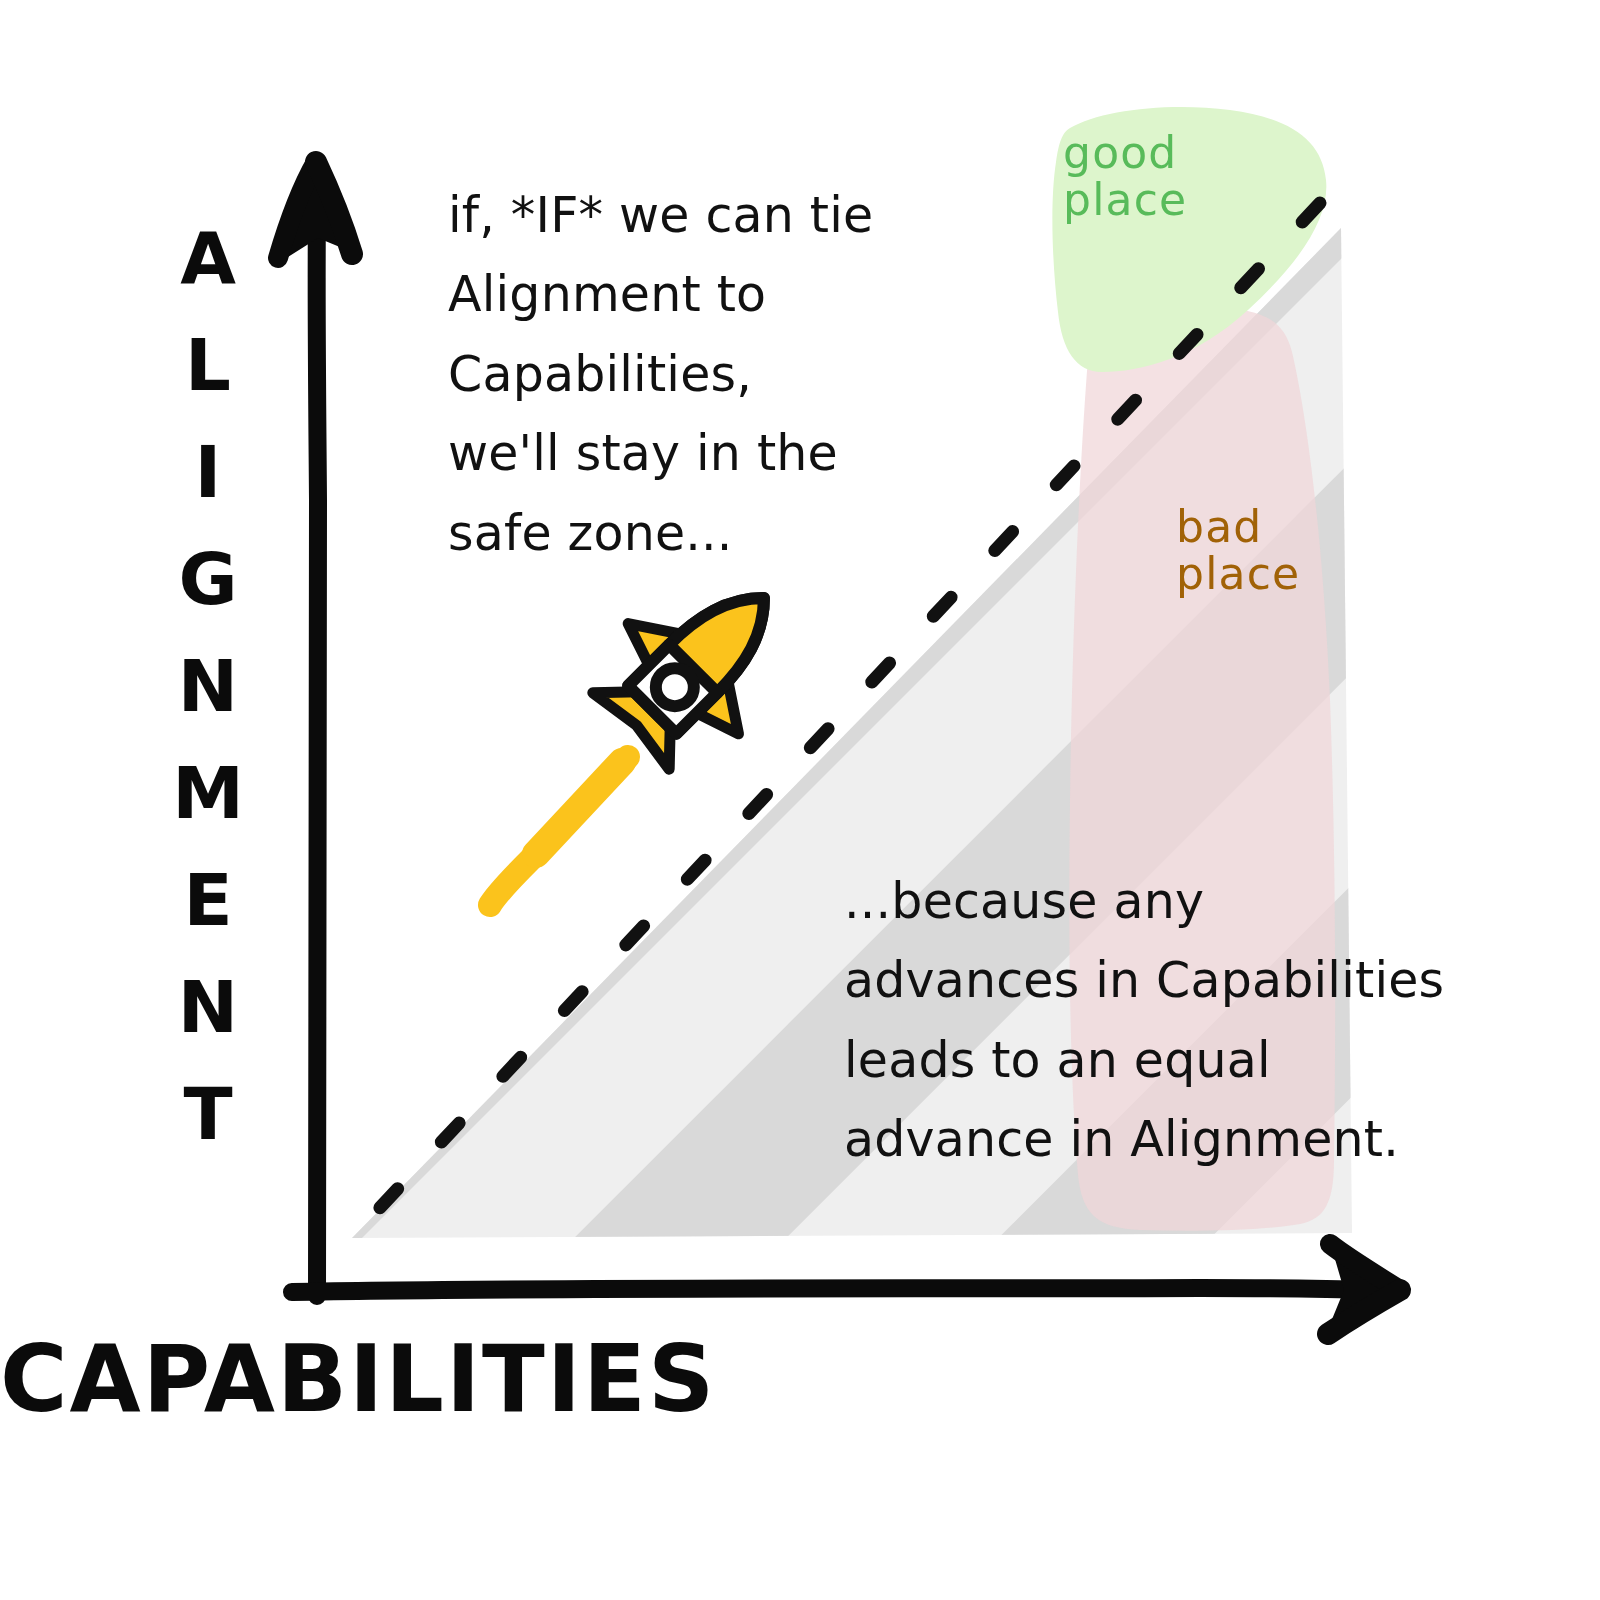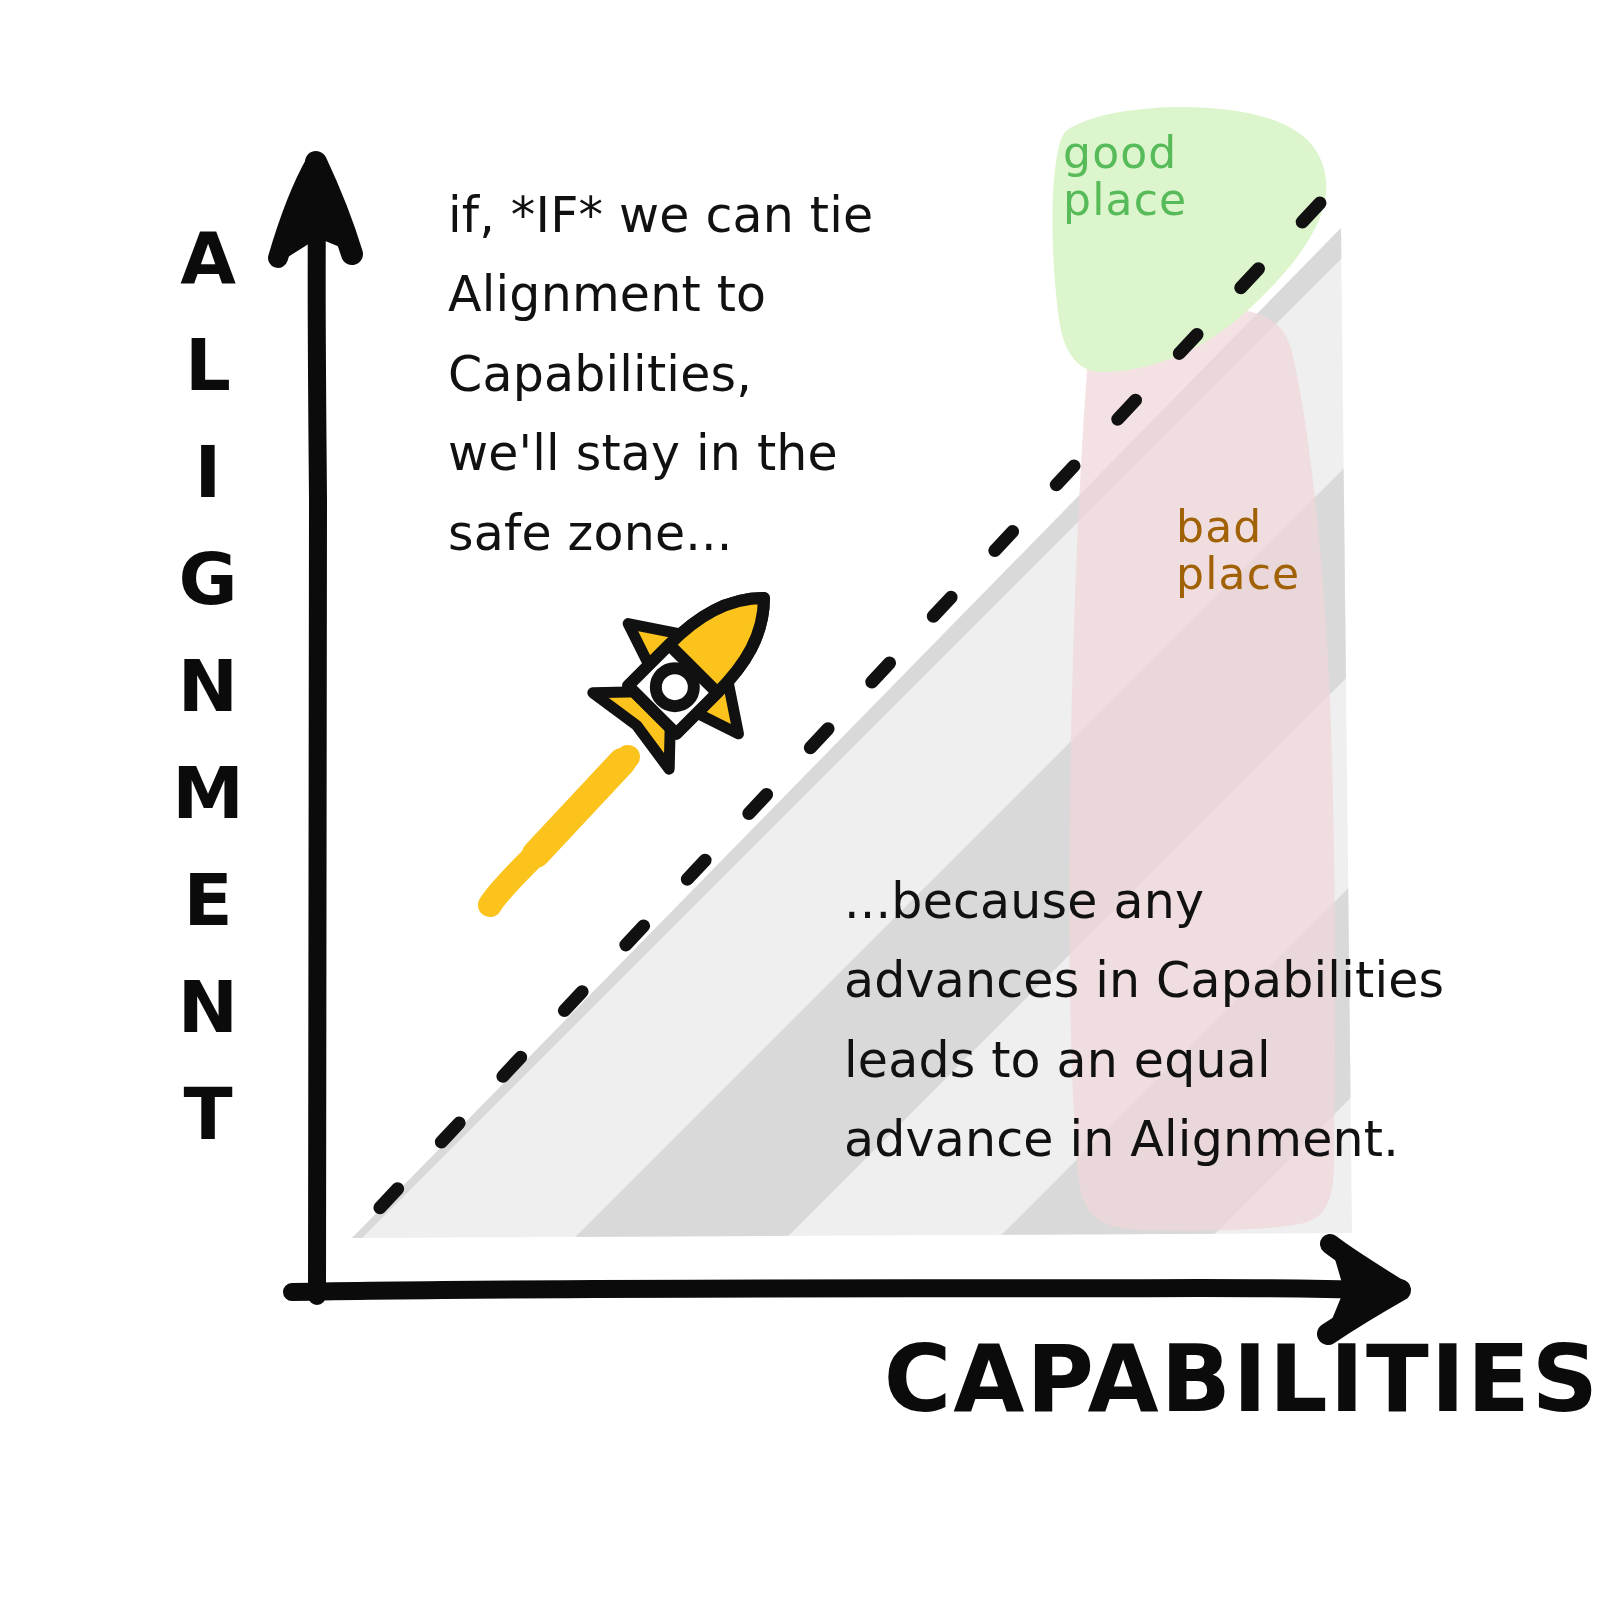--- a/index.html
+++ b/index.html
@@ -28,21 +28,21 @@
   #ylabel{
     position:absolute;left:156px;top:205px;width:104px;
     display:flex;flex-direction:column;align-items:center;
   }
   #ylabel span{
     font-family:"DejaVu Sans","Liberation Sans",sans-serif;
     font-size:72px;line-height:107px;font-weight:700;color:#0b0b0b;
     letter-spacing:0px;display:block;
   }
   #xlabel{
-    position:absolute;left:0px;top:1326px;width:1600px;text-align:right;
+    position:absolute;left:0px;top:1326px;width:1600px;text-align:left;
     font-family:"DejaVu Sans","Liberation Sans",sans-serif;
     font-size:92px;font-weight:700;color:#0b0b0b;letter-spacing:2px;
   }
 </style>
 </head>
 <body>
 
 <div id="stage">
 
   <svg class="layer" viewBox="0 0 1600 1600" aria-hidden="true">

